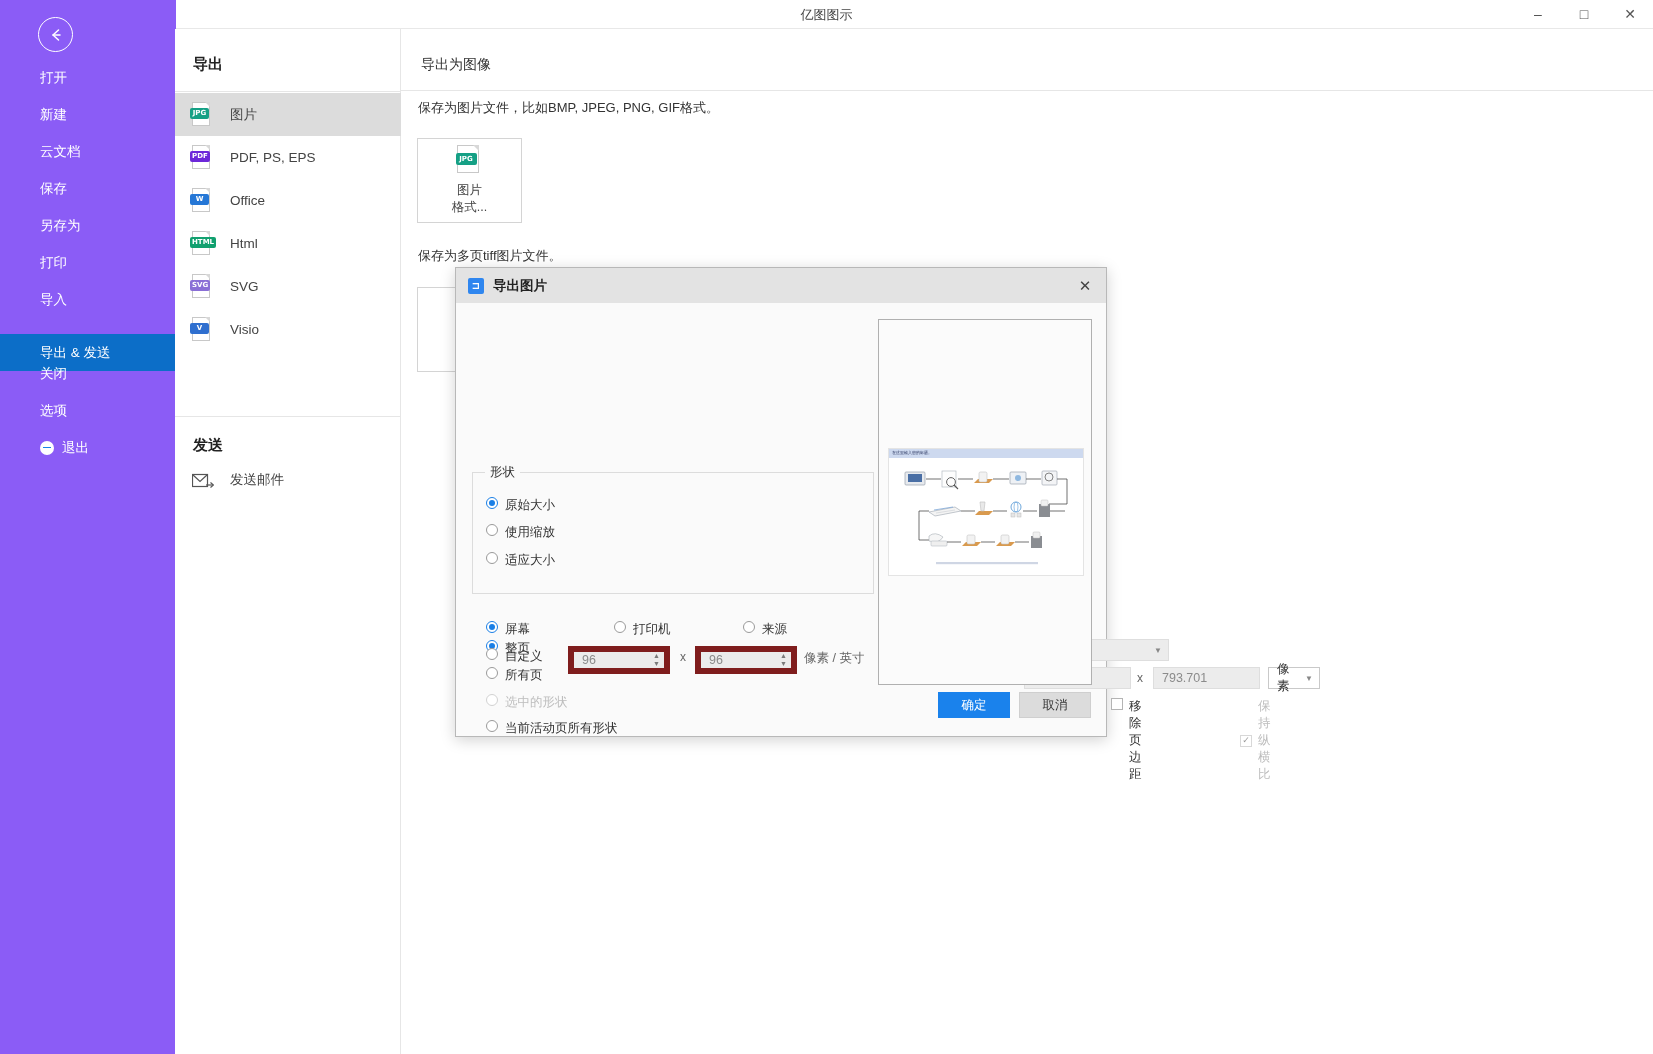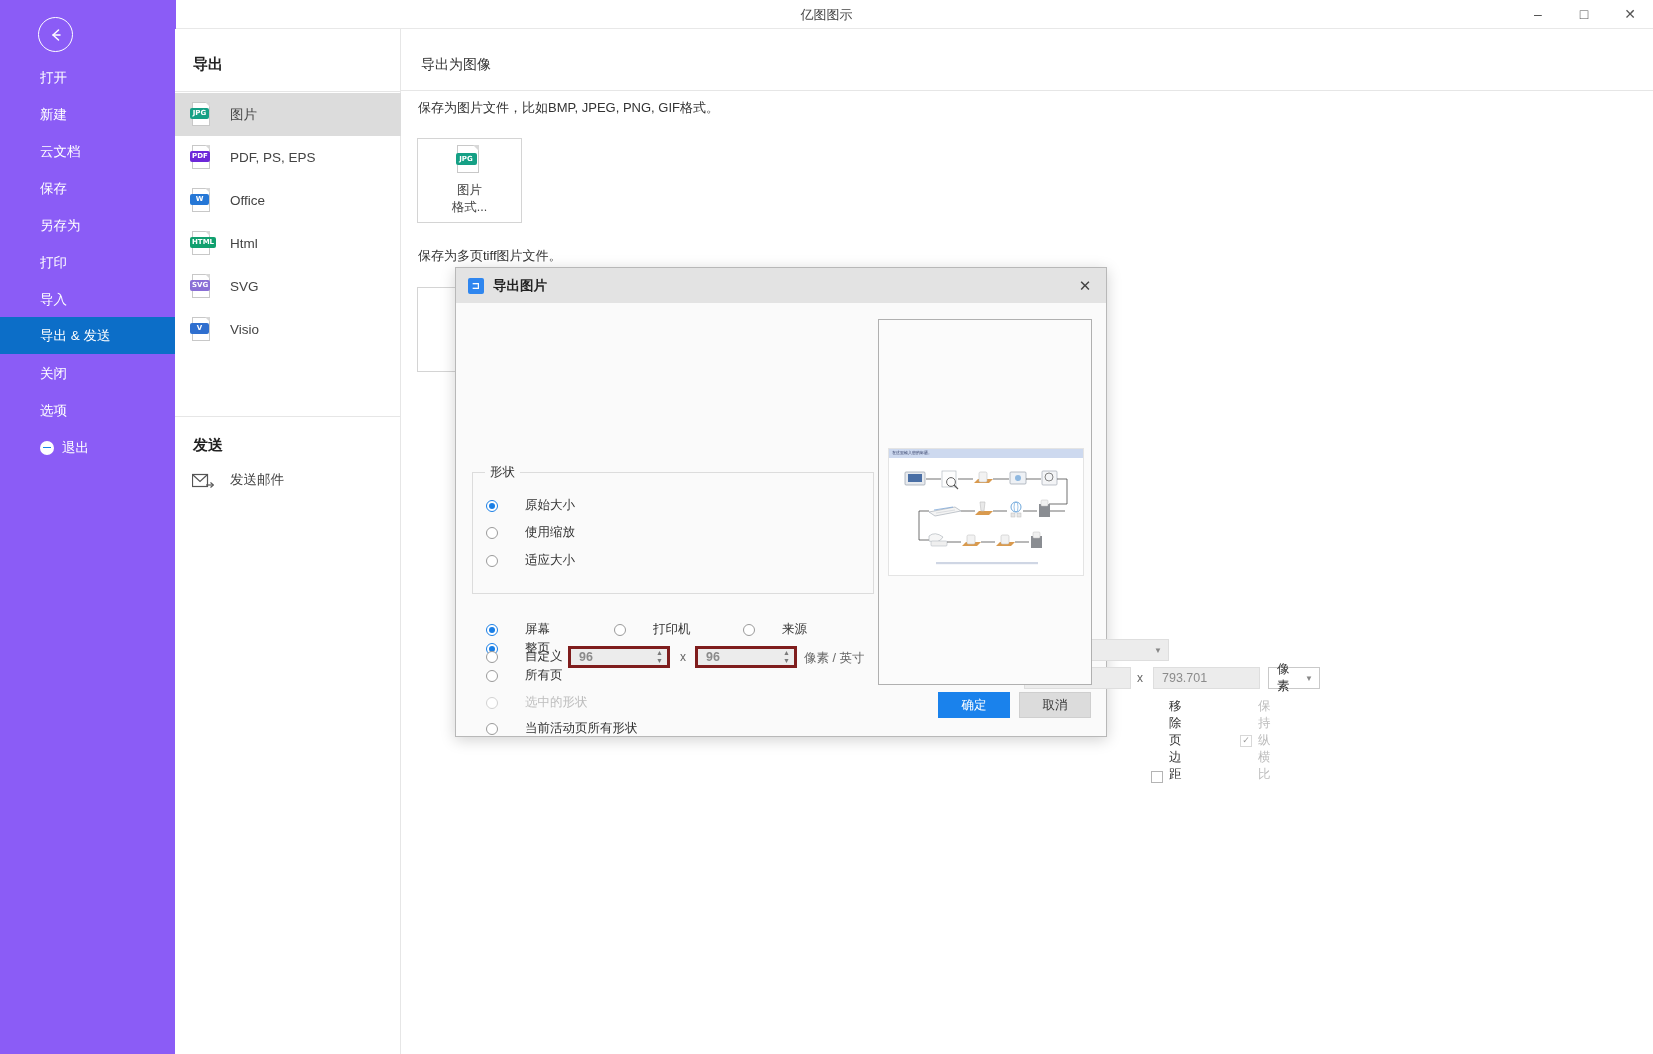--- a/index.html
+++ b/index.html
@@ -63,21 +63,21 @@
     display: flex; align-items: center; justify-content: center;
     cursor: pointer;
   }
   .side-item {
     position: absolute; left: 0; width: 175px; height: 37px;
     display: flex; align-items: center;
     padding-left: 40px;
     color: #ffffff; font-size: 13.5px;
     cursor: pointer; white-space: nowrap;
   }
-  .side-item.active { background: #0c6ec8; }
+  .side-item.active { background: #0c6ec8; margin-top: 17px; }
   .side-item .qicon {
     display: inline-flex; align-items: center; justify-content: center;
     width: 14px; height: 14px; border-radius: 50%;
     background: #ffffff; margin-right: 8px;
   }
   .side-item .qicon i {
     display: block; width: 8px; height: 1.8px; background: #1683e8;
   }
 
   
@@ -205,21 +205,21 @@
   }
   fieldset.grp > legend {
     margin-left: 12px; padding: 0 5px;
     font-size: 12.5px; color: #333;
   }
   #grp-size  { left: 16px; top: 52px;  width: 402px; height: 110px; }
   #grp-shape { left: 16px; top: 196px; width: 402px; height: 130px; }
   #grp-res   { left: 16px; top: 332px; width: 402px; height: 78px; }
 
   .radio-row {
-    position: absolute; display: flex; align-items: center; gap: 20px;
+    position: absolute; display: flex; align-items: flex-start;
   }
   .rd {
     width: 12px; height: 12px; border-radius: 50%;
     border: 1px solid #9a9a9a; background: #fff;
     display: inline-flex; align-items: center; justify-content: center;
     flex: none;
   }
   .rd.on { border-color: #1a7fe6; }
   .rd.on::after {
     content: ''; width: 6px; height: 6px; border-radius: 50%;
@@ -251,23 +251,23 @@
     width: 12px; height: 12px; border: 1px solid #b4b4b4;
     background: #fff; flex: none;
     display: inline-flex; align-items: center; justify-content: center;
     font-size: 9px; color: #9a9a9a; line-height: 1;
   }
   .cbx.dim { border-color: #d8d8d8; }
   .cblabel { margin-left: 6px; font-size: 12.5px; color: #333; }
   .cblabel.dim { color: #bdbdbd; }
 
   .spinbox {
-    height: 22px; background: #ececec; border: 3px solid #7f1d1d;
+    height: 28px; background: #ececec; border: 6px solid #7f1d1d;
     display: flex; align-items: center; justify-content: space-between;
-    padding: 0 4px 0 8px; font-size: 12.5px; color: #8b8b8b; font-weight: bold;
+    padding: 0 4px 0 8px; font-size: 12.5px; color: #8b8b8b;
   }
   .spin-arrows { display: flex; flex-direction: column; gap: 2px; }
   .spin-arrows span { font-size: 7px; color: #7a7a7a; line-height: 6px; }
 
   
   #preview {
     position: absolute; left: 422px; top: 51px;
     width: 214px; height: 366px;
     background: #fbfbfb; border: 1px solid #b0b0b0;
   }
@@ -489,21 +489,21 @@
     <span class="rdlabel">适应大小</span>
   </div>
   <div class="txtbox" style="position:absolute; left:568px; top:399px; width:107px">1122.52</div>
   <span class="xsep" style="position:absolute; left:681px; top:403px">x</span>
   <div class="txtbox" style="position:absolute; left:697px; top:399px; width:107px">793.701</div>
   <div class="dropdown light" style="position:absolute; left:812px; top:399px; width:52px">
     <span>像素</span>
     <span class="caret">▼</span>
   </div>
 
-  <div style="position:absolute; left:695px; top:430px; display:flex; align-items:flex-end">
+  <div style="position:absolute; left:655px; top:430px; display:flex; align-items:flex-start">
     <span class="cbx"></span>
     <span class="cblabel">移除页边距</span>
   </div>
   <div style="position:absolute; left:784px; top:430px; display:flex; align-items:center">
     <span class="cbx dim">✓</span>
     <span class="cblabel dim">保持纵横比</span>
   </div>
 
   <fieldset class="grp" id="grp-shape">
     <legend>形状</legend>

